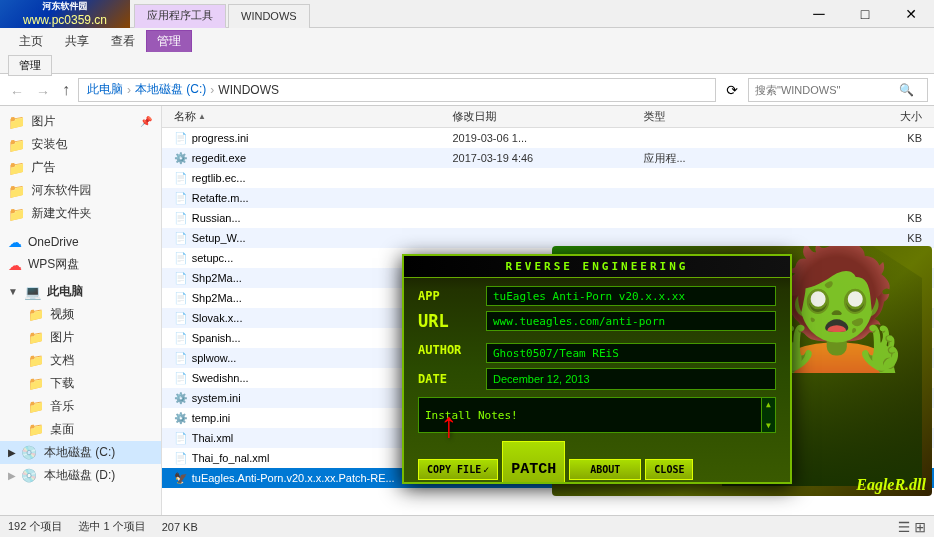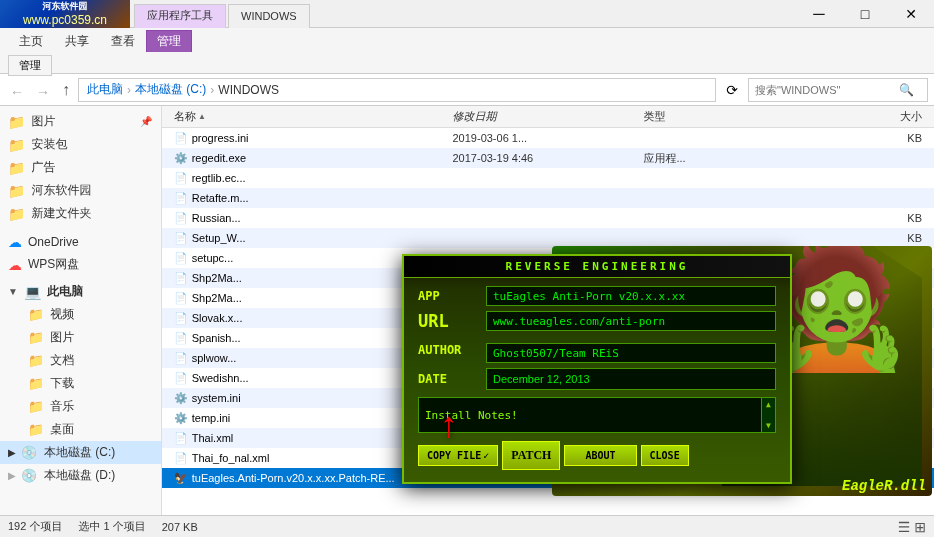--- a/index.html
+++ b/index.html
@@ -138,21 +138,21 @@
         <span style="font-size:10px; color:#aaa;">▶</span>
         <span style="font-size:13px;">💿</span>
         <span>本地磁盘 (D:)</span>
       </div>
     </div>
 
     <div style="flex:1; background:#fff; overflow:hidden; position:relative; display:flex; flex-direction:column;">
 
       <div style="display:flex; align-items:center; background:#f5f5f5; border-bottom:1px solid #ddd; height:22px; padding:0 4px; flex-shrink:0;">
         <div style="flex:3; font-size:11px; color:#333; padding:0 8px; display:flex; align-items:center; gap:2px;">名称 <span style="font-size:8px; color:#666;">▲</span></div>
-        <div style="flex:2; font-size:11px; color:#333; padding:0 8px;font-style:italic;">修改日期</div>
+        <div style="flex:2; font-size:11px; color:#333; padding:0 8px;">修改日期</div>
         <div style="flex:2; font-size:11px; color:#333; padding:0 8px;">类型</div>
         <div style="flex:1; font-size:11px; color:#333; padding:0 8px; text-align:right;">大小</div>
       </div>
 
       <div style="overflow-y:auto; flex:1;">
 
         <div style="display:flex; align-items:center; padding:1px 4px; height:20px; cursor:pointer;">
           <div style="flex:3; font-size:11px; padding:0 8px; display:flex; align-items:center; gap:4px;">
             <span style="font-size:11px;">📄</span> progress.ini</div>
           <div style="flex:2; font-size:11px; padding:0 8px; color:#333;">2019-03-06 1...</div>
@@ -300,21 +300,21 @@
       <div style="position:absolute; top:0; left:0; right:0; bottom:0; z-index:100;">
 
         <div style="position:absolute; top:140px; left:390px; width:380px; height:250px; background:linear-gradient(135deg, #228800 0%, #445500 30%, #667700 60%, #332200 100%); z-index:99; border-radius:4px; overflow:hidden;">
 
           <div style="position:absolute; right:10px; top:-20px; width:200px; height:260px; background:linear-gradient(180deg, transparent 0%, #1a3300 100%); clip-path: polygon(60% 0%, 100% 20%, 100% 100%, 0% 100%, 0% 40%, 30% 10%);">
           </div>
 
           <div style="position:absolute; right:20px; top:0; font-size:120px; line-height:1; opacity:0.9;">🧟</div>
 
           <div style="position:absolute; left:10px; top:40px; font-size:80px; line-height:1; opacity:0.85; filter:brightness(0.4);">🐺</div>
-          <div style="position:absolute; bottom:2px; right:6px; color:#ccff00; font-size:14px; font-style:italic; font-weight:bold; z-index:200; font-family:Liberation Mono, monospace;">EagleR.dll</div>
+          <div style="position:absolute; bottom:2px; right:6px; color:#ccff00; font-size:16px; font-style:italic; font-weight:bold; z-index:200; font-family:Liberation Serif, serif;">EagleR.dll</div>
         </div>
 
         <div style="position:absolute; top:148px; left:240px; width:390px; height:230px; background:linear-gradient(180deg, #111100 0%, #223300 15%, #2a4a00 50%, #3a5a00 100%); border:2px solid #77bb00; box-shadow:0 4px 20px rgba(0,0,0,0.9); z-index:150; overflow:hidden;">
 
           <div style="background:linear-gradient(90deg, #000 0%, #111 100%); padding:4px 10px; font-size:11px; color:#88ff00; font-weight:bold; letter-spacing:3px; text-align:center; border-bottom:1px solid #66aa00; font-family:monospace;">REVERSE ENGINEERING</div>
 
           <div style="padding:8px 14px;">
 
             <div style="display:flex; align-items:center; margin-bottom:5px;">
               <div style="color:#ccff00; font-size:12px; font-weight:bold; width:68px; flex-shrink:0; font-family:monospace;">APP</div>
@@ -343,21 +343,21 @@
                 <span style="color:#88cc00; font-size:8px;">▲</span>
                 <span style="color:#88cc00; font-size:8px;">▼</span>
               </div>
             </div>
 
             <div style="display:flex; gap:4px; align-items:center;">
               <button style="background:linear-gradient(180deg,#aadd00 0%,#88aa00 100%); border:1px solid #ddff00; color:#000; font-size:10px; font-weight:bold; padding:4px 8px; cursor:pointer; min-width:58px; text-align:center; font-family:monospace; display:flex; align-items:center; gap:2px;">
                 <span>COPY FILE</span>
                 <span style="font-size:10px;">✓</span>
               </button>
-              <button style="background:linear-gradient(180deg,#aadd00 0%,#88aa00 100%); border:1px solid #ddff00; color:#000; font-size:12px; font-weight:bold; padding:6px 8px; cursor:pointer; min-width:45px; text-align:center; font-family:Liberation Serif, serif;">PATCH</button>
+              <button style="background:linear-gradient(180deg,#aadd00 0%,#88aa00 100%); border:1px solid #ddff00; color:#000; font-size:15px; font-weight:bold; padding:19px 8px; cursor:pointer; min-width:45px; text-align:center; font-family:Liberation Mono, monospace;">PATCH</button>
               <button style="background:linear-gradient(180deg,#aadd00 0%,#88aa00 100%); border:1px solid #ddff00; color:#000; font-size:10px; font-weight:bold; padding:4px 20px; cursor:pointer; min-width:45px; text-align:center; font-family:monospace;">ABOUT</button>
               <button style="background:linear-gradient(180deg,#aadd00 0%,#88aa00 100%); border:1px solid #ddff00; color:#000; font-size:10px; font-weight:bold; padding:4px 8px; cursor:pointer; min-width:45px; text-align:center; font-family:monospace;">CLOSE</button>
             </div>
           </div>
         </div>
 
         <div style="position:absolute; bottom:72px; left:278px; z-index:200;">
           <div style="color:#ff0000; font-size:36px; line-height:1; transform:rotate(0deg); filter:drop-shadow(1px 1px 2px rgba(0,0,0,0.6));">↑</div>
         </div>
 

